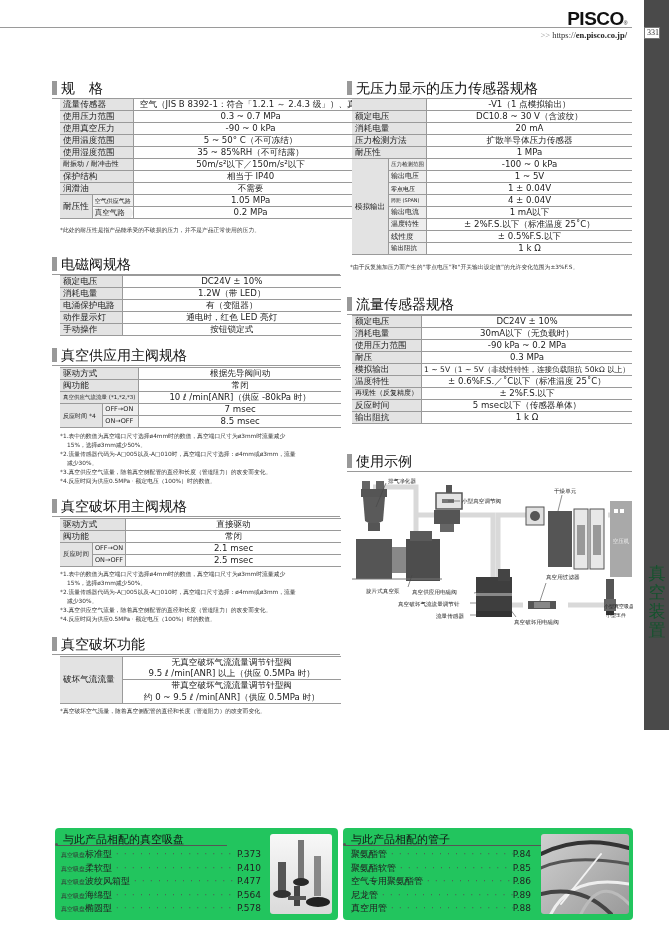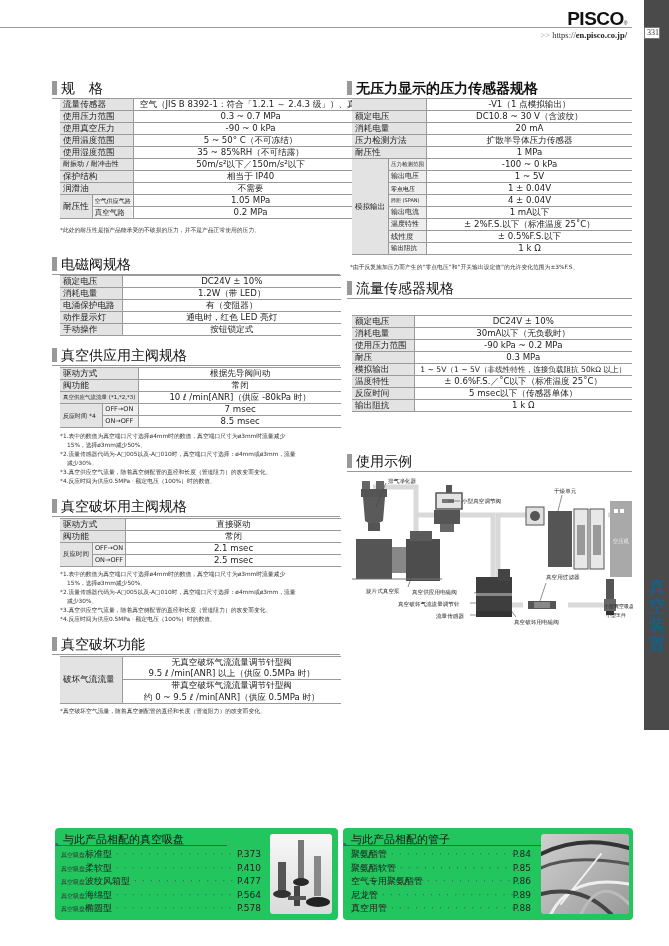--- a/index.html
+++ b/index.html
@@ -8,21 +8,21 @@
 
   .header-line { position: absolute; left: 0; top: 27px; width: 632px; height: 1px; background: #9a9a9a; }
   .logo { position: absolute; right: 42px; top: 8px; font-family: "Liberation Sans", sans-serif; font-weight: bold; font-size: 19px; letter-spacing: -0.5px; color: #111; }
   .logo sup { font-size: 5px; font-weight: normal; vertical-align: baseline; position: relative; top: 0; }
   .url { position: absolute; right: 42px; top: 30px; font-family: "Liberation Serif", serif; font-size: 8.5px; color: #333; }
   .url b { font-weight: bold; color: #222; }
   .url .arr { color: #999; }
 
   .side-tab { position: absolute; left: 644px; top: 0; width: 25px; height: 730px; background: #4a4a4a; }
   .page-no { position: absolute; left: 644px; top: 27px; width: 16px; height: 12px; background: #fff; border: 1px solid #777; font-family: "Liberation Serif", serif; font-size: 8px; color: #333; padding-left: 2px; line-height: 10px; }
-  .side-label { position: absolute; left: 646px; top: 578px; width: 22px; font-family: "DejaVu Serif", serif; font-size: 17px; line-height: 19px; color: #0369a1; text-align: center; }
+  .side-label { position: absolute; left: 646px; top: 564px; width: 22px; font-family: "DejaVu Serif", serif; font-size: 17px; line-height: 19px; color: #14532d; text-align: center; }
 
   .sec-title { position: absolute; font-size: 14px; color: #111; height: 18px; line-height: 18px; display: flex; align-items: center; }
   .sec-title .bar { width: 5px; height: 14px; background: #999; margin-right: 4px; }
   .sec-title .underline { position: absolute; left: 0; bottom: -2px; height: 1px; background: #9a9a9a; }
 
   table.spec { position: absolute; border-collapse: collapse; font-size: 8.6px; color: #222; }
   table.spec td { border-bottom: 1px solid #9a9a9a; height: 11.7px; line-height: 11px; padding: 0 3px; white-space: nowrap; }
   table.spec td.lbl { background: #e3e3e3; border-right: 1px solid #9a9a9a; text-align: left; }
   table.spec td.sub { background: #eeeeee; border-right: 1px solid #9a9a9a; font-size: 6px; padding: 0 2px; }
   table.spec td.val { text-align: center; }
@@ -256,21 +256,21 @@
       </tr>
   <tr>
         <td class="val">约 0 ~ 9.5 ℓ /min[ANR]（供应 0.5MPa 时）</td>
       </tr>
 </tbody>
   </table>
 <div class="note" style="left:60px;top:707px;">
     <p>*真空破坏空气流量，随着真空侧配管的直径和长度（管道阻力）的改变而变化。</p>
   </div>
 
-<div class="sec-title" style="left:347px;top:79px;font-weight:bold;">
+<div class="sec-title" style="left:347px;top:79px;">
   <span class="bar"></span>
   <span>无压力显示的压力传感器规格</span>
   <span class="underline" style="width:285px;"></span>
 </div>
 <table class="spec" style="left:352px;top:98px;width:280px;">
   <colgroup>
       <col style="width:33px">
       <col style="width:30px">
       <col>
     </colgroup>
@@ -327,21 +327,21 @@
   <tr>
         <td class="sub" style="font-size:6.5px;">输出阻抗</td>
         <td class="val">1 k Ω</td>
       </tr>
 </tbody>
   </table>
 <div class="note" style="left:350px;top:263px;">
     <p>*由于反复施加压力而产生的“零点电压”和“开关输出设定值”的允许变化范围为±3%F.S。</p>
   </div>
 
-<div class="sec-title" style="left:347px;top:279px;">
+<div class="sec-title" style="left:347px;top:295px;">
   <span class="bar"></span>
   <span>流量传感器规格</span>
   <span class="underline" style="width:285px;"></span>
 </div>
 <table class="spec" style="left:352px;top:315px;width:280px;">
   <colgroup>
       <col style="width:62px">
       <col>
     </colgroup>
   <tbody>
@@ -361,20 +361,24 @@
         <td class="lbl">耐压</td>
         <td class="val">0.3 MPa</td>
       </tr>
   <tr>
         <td class="lbl">模拟输出</td>
         <td class="val" style="font-size:7.6px;padding:0 1px;">1 ~ 5V（1 ~ 5V（非线性特性，连接负载阻抗 50kΩ 以上）</td>
       </tr>
   <tr>
         <td class="lbl">温度特性</td>
         <td class="val">± 0.6%F.S.／˚C以下（标准温度 25˚C）</td>
+      </tr>
+  <tr>
+        <td class="lbl" style="font-size:7px;">再现性（反复精度）</td>
+        <td class="val">± 2%F.S.以下</td>
       </tr>
   <tr>
         <td class="lbl">反应时间</td>
         <td class="val">5 msec以下（传感器单体）</td>
       </tr>
   <tr>
         <td class="lbl">输出阻抗</td>
         <td class="val">1 k Ω</td>
       </tr>
 </tbody>

